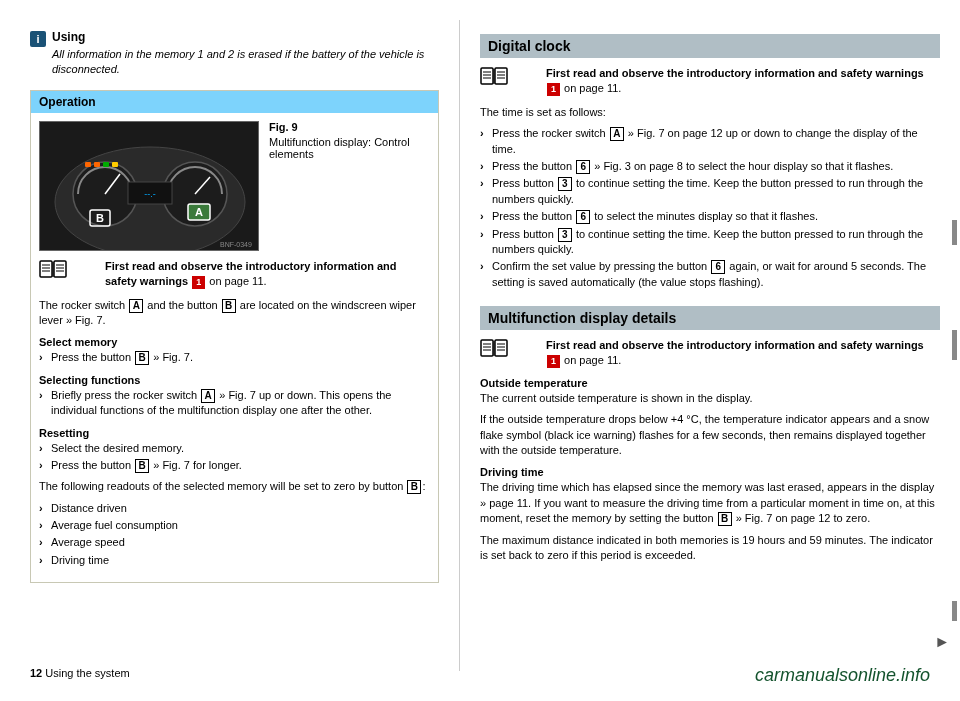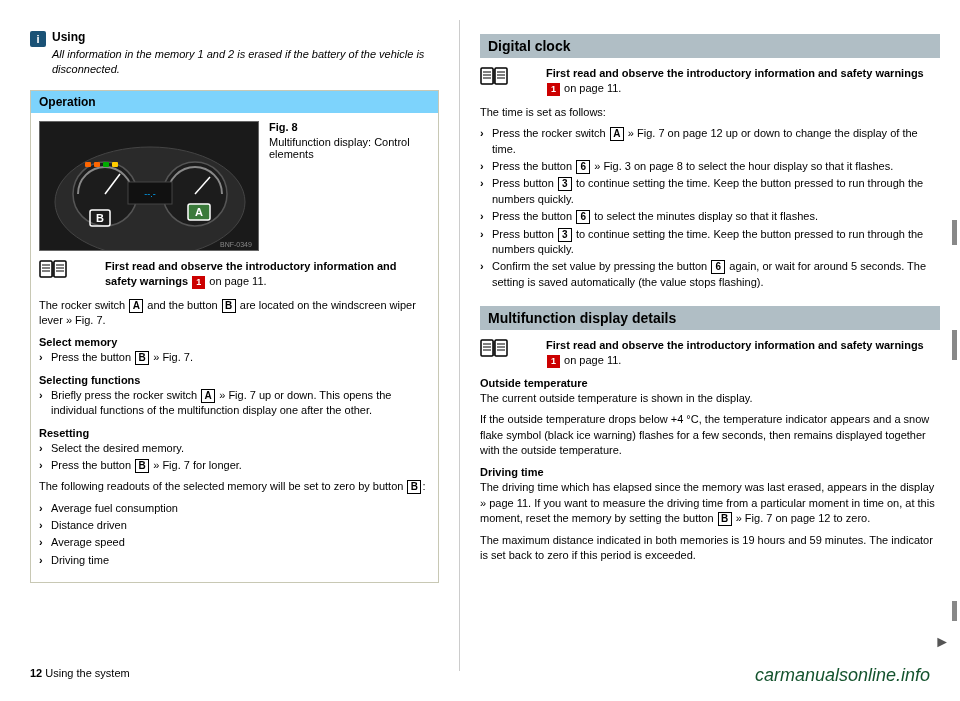--- a/index.html
+++ b/index.html
@@ -243,21 +243,21 @@
               <rect x="50" y="88" width="20" height="16" fill="none" stroke="#fff" stroke-width="1.5" rx="2"></rect>
               <text x="60" y="100" fill="#fff" font-size="11" text-anchor="middle" font-family="Arial" font-weight="bold">B</text>
 
               <rect x="148" y="82" width="22" height="16" fill="#3a7a3a" stroke="#fff" stroke-width="1.5" rx="2"></rect>
               <text x="159" y="94" fill="#fff" font-size="11" text-anchor="middle" font-family="Arial" font-weight="bold">A</text>
 
               <text x="180" y="125" fill="#888" font-size="7" font-family="Arial">BNF-0349</text>
             </svg>
           </div>
           <div class="figure-caption">
-            <div class="figure-caption-title">Fig. 8</div>
+            <div class="figure-caption-title">Fig. 9</div>
             <div>Multifunction display: Control elements</div>
           </div>
         </div>
 
         <div class="warn-box">
           <div class="warn-icon">
             <svg width="28" height="22" viewBox="0 0 28 22" xmlns="http://www.w3.org/2000/svg">
               <rect x="1" y="1" width="12" height="16" fill="none" stroke="#000" stroke-width="1.5" rx="1"></rect>
               <rect x="15" y="1" width="12" height="16" fill="none" stroke="#000" stroke-width="1.5" rx="1"></rect>
               <line x1="14" y1="2" x2="14" y2="17" stroke="#000" stroke-width="1"></line>
@@ -293,22 +293,22 @@
 
         <div class="subheading">Resetting</div>
         <ul class="bullet-list">
           <li>Select the desired memory.</li>
           <li>Press the button <span class="inline-box">B</span> » Fig. 7 for longer.</li>
         </ul>
 
         <p class="body-text">The following readouts of the selected memory will be set to zero by button <span class="inline-box">B</span>:</p>
 
         <ul class="bullet-list">
+          <li>Distance driven</li>
           <li>Average fuel consumption</li>
-          <li>Distance driven</li>
           <li>Average speed</li>
           <li>Driving time</li>
         </ul>
       </div>
     </div>
 
     <div style="position:absolute; right:3px; top:330px; width:5px; height:30px; background:#888;"></div>
     <div style="position:absolute; right:3px; bottom:80px; width:5px; height:20px; background:#888;"></div>
   </div>
 

